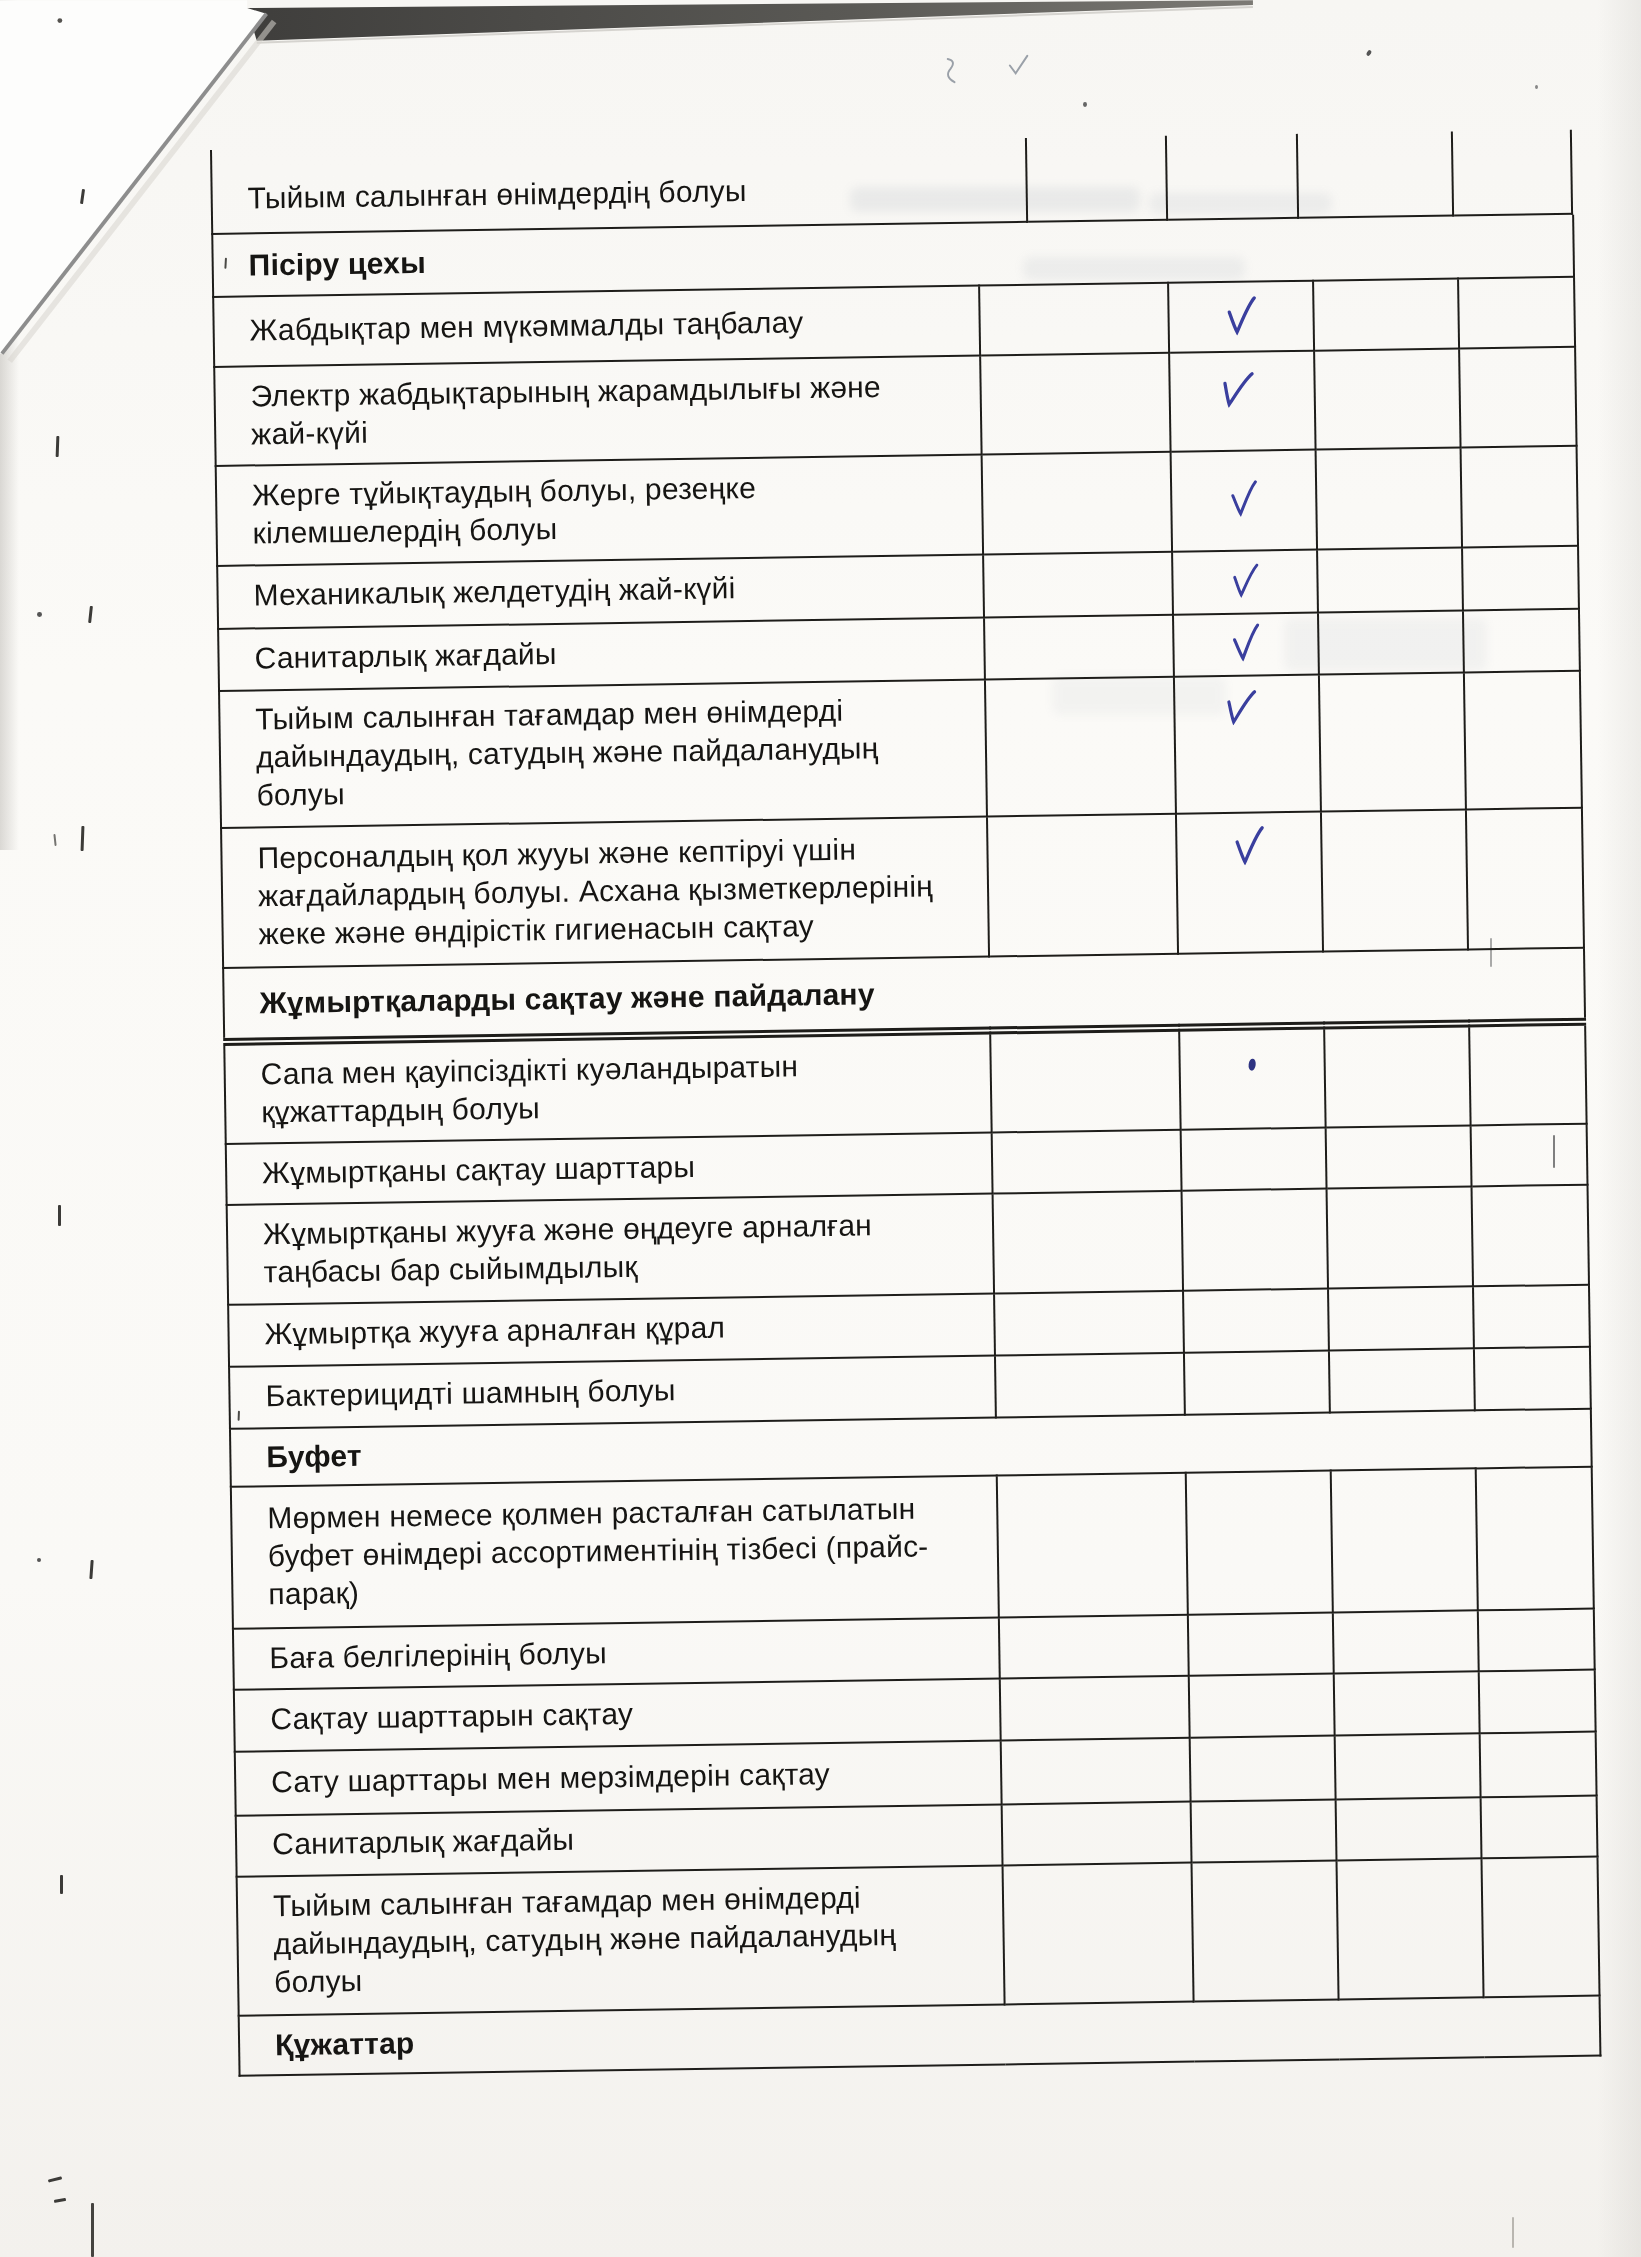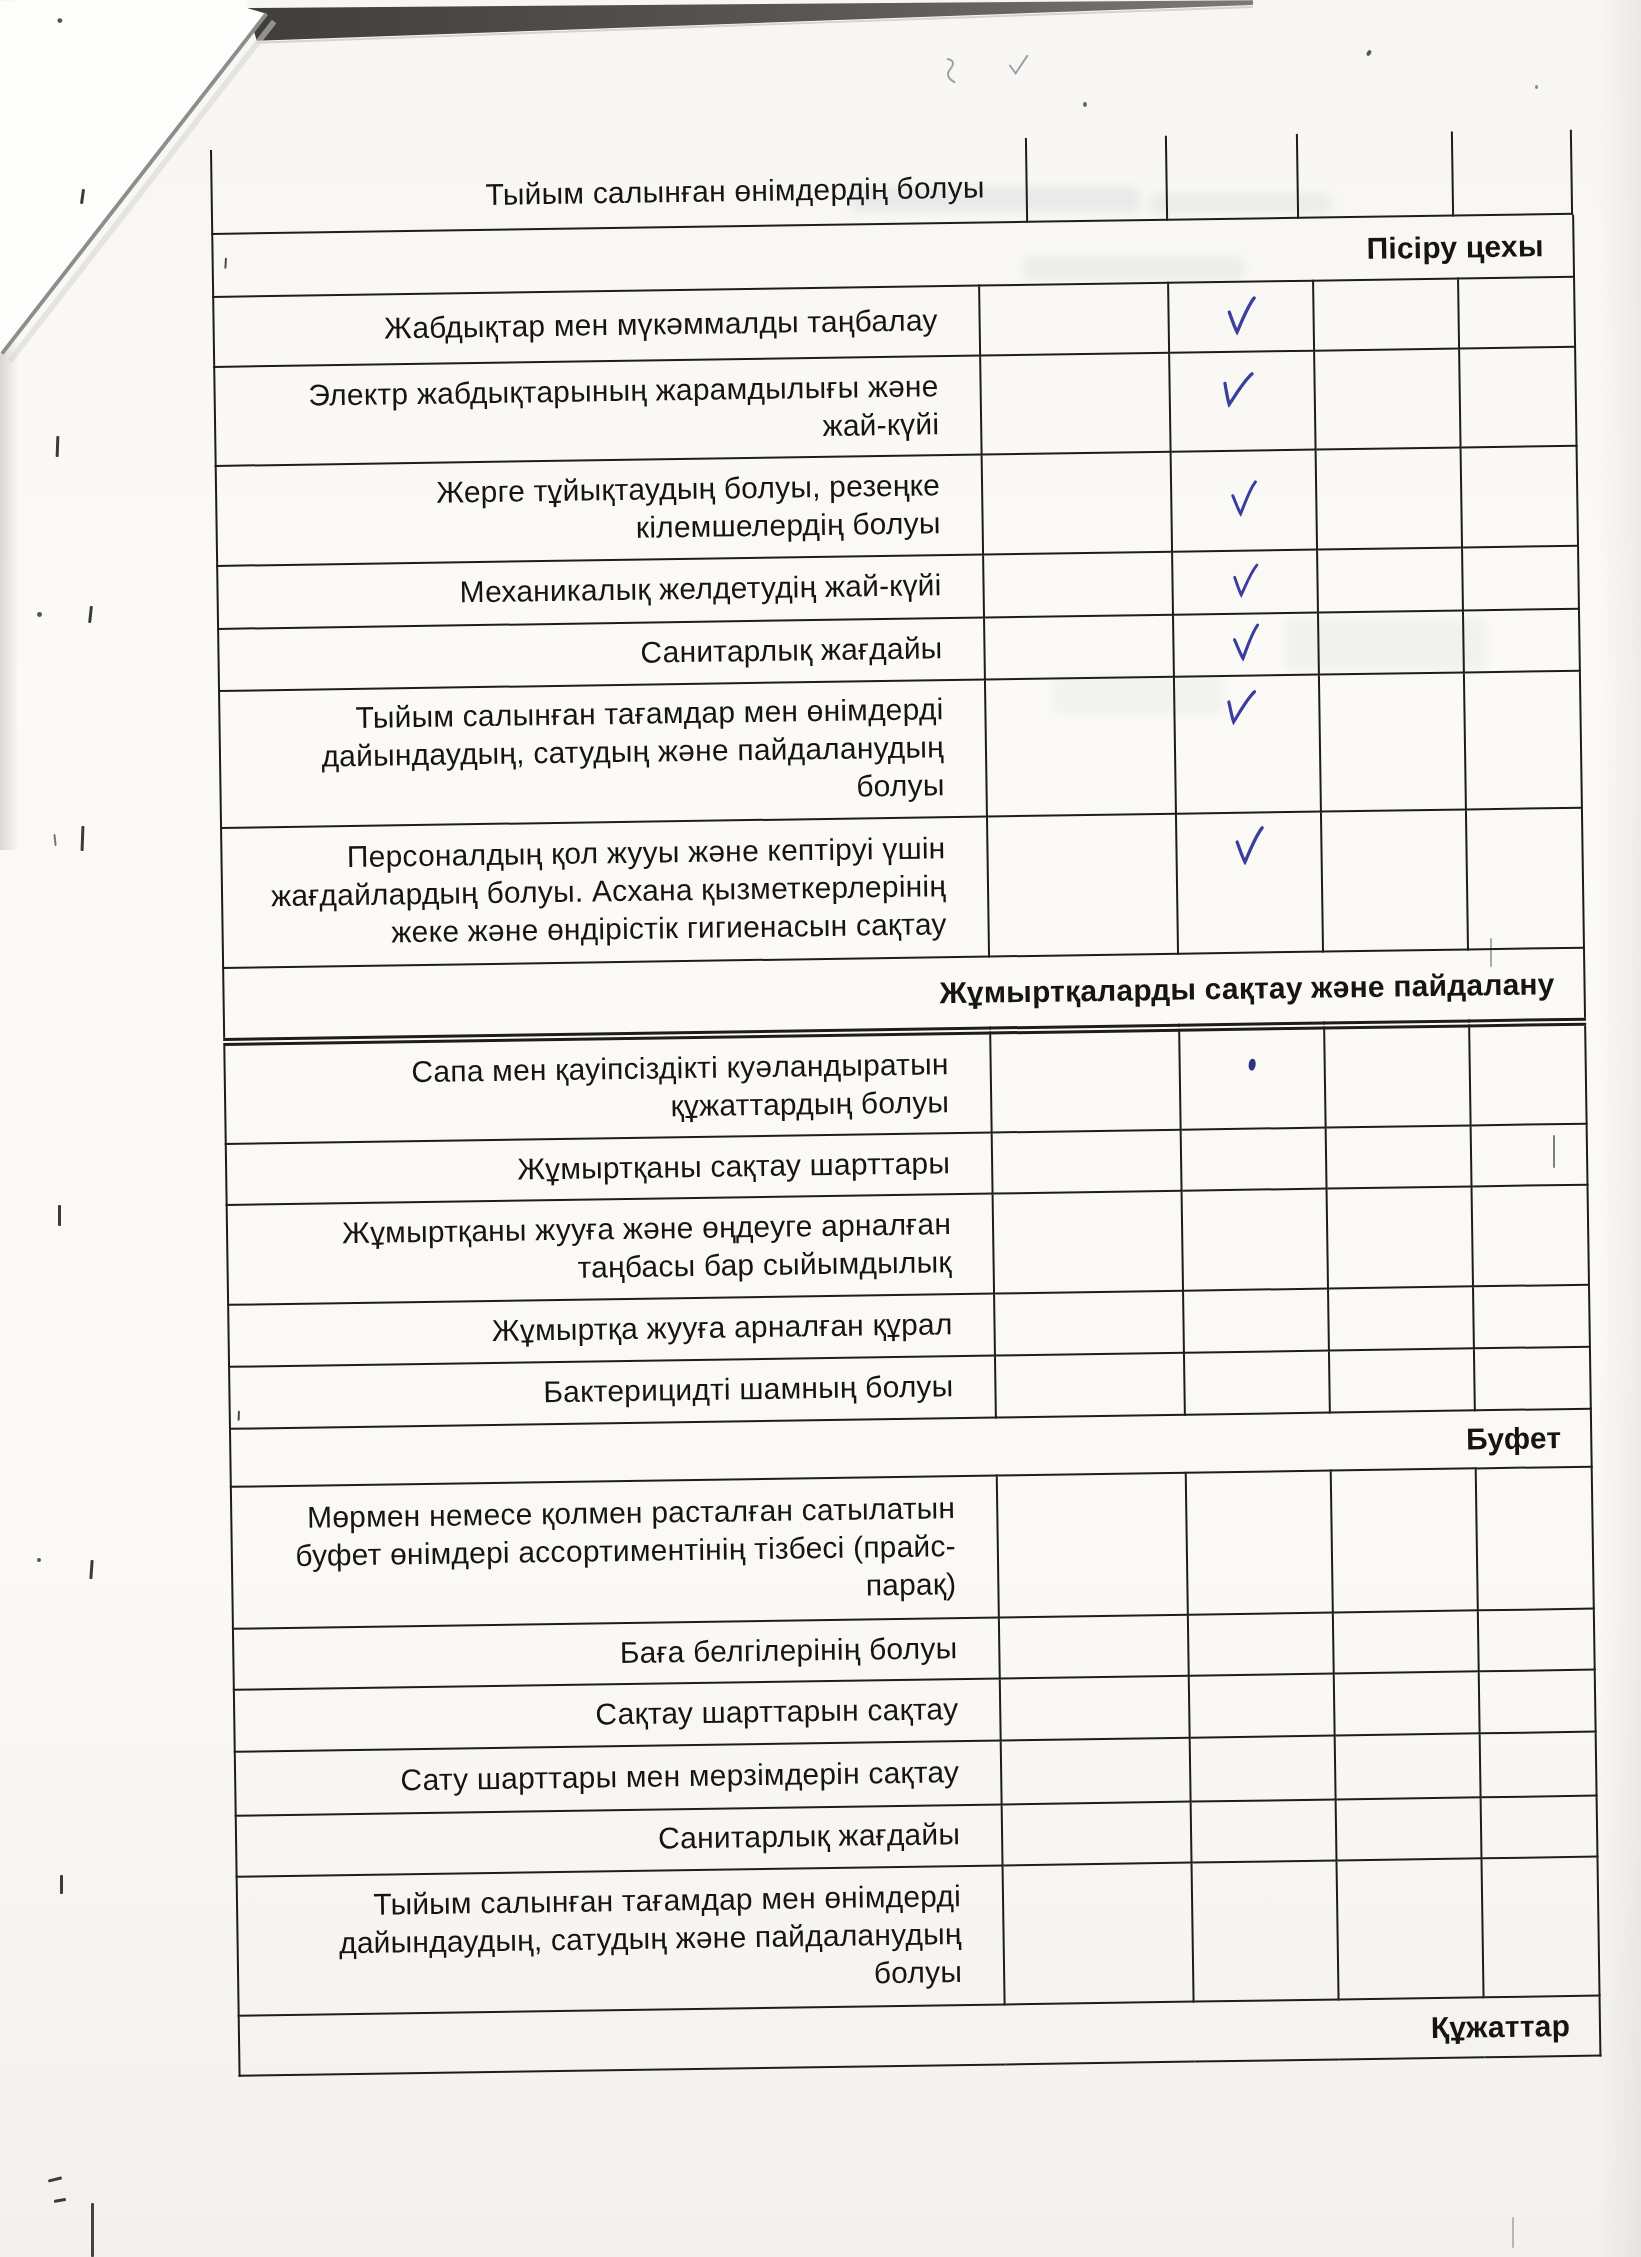--- a/index.html
+++ b/index.html
@@ -4,21 +4,20 @@
 <title>Scanned checklist</title>
 <style>
   html,body{margin:0;padding:0;background:#e9e7e3;}
   .canvas{
     position:relative;
     width:1641px;height:2257px;
     overflow:hidden;
     background:linear-gradient(180deg,#f7f6f3 0%, #fbfaf7 30%, #faf9f6 70%, #f3f1ed 100%);
     font-family:"Liberation Sans","DejaVu Sans",sans-serif;
     color:#161513;
-    text-align:right;
   }
   .right-shade{position:absolute;right:0;top:0;width:44px;height:100%;
     background:linear-gradient(90deg, rgba(0,0,0,0) 0%, rgba(120,115,108,.10) 100%);}
   .left-shade{position:absolute;left:0;top:0;width:19.3px;height:850px;
     background:linear-gradient(90deg, rgba(120,115,108,.25), rgba(0,0,0,0));}
 
   
   .table-wrap{
     position:absolute;left:210px;top:150px;width:1410px;
     transform:rotate(-0.85deg);

